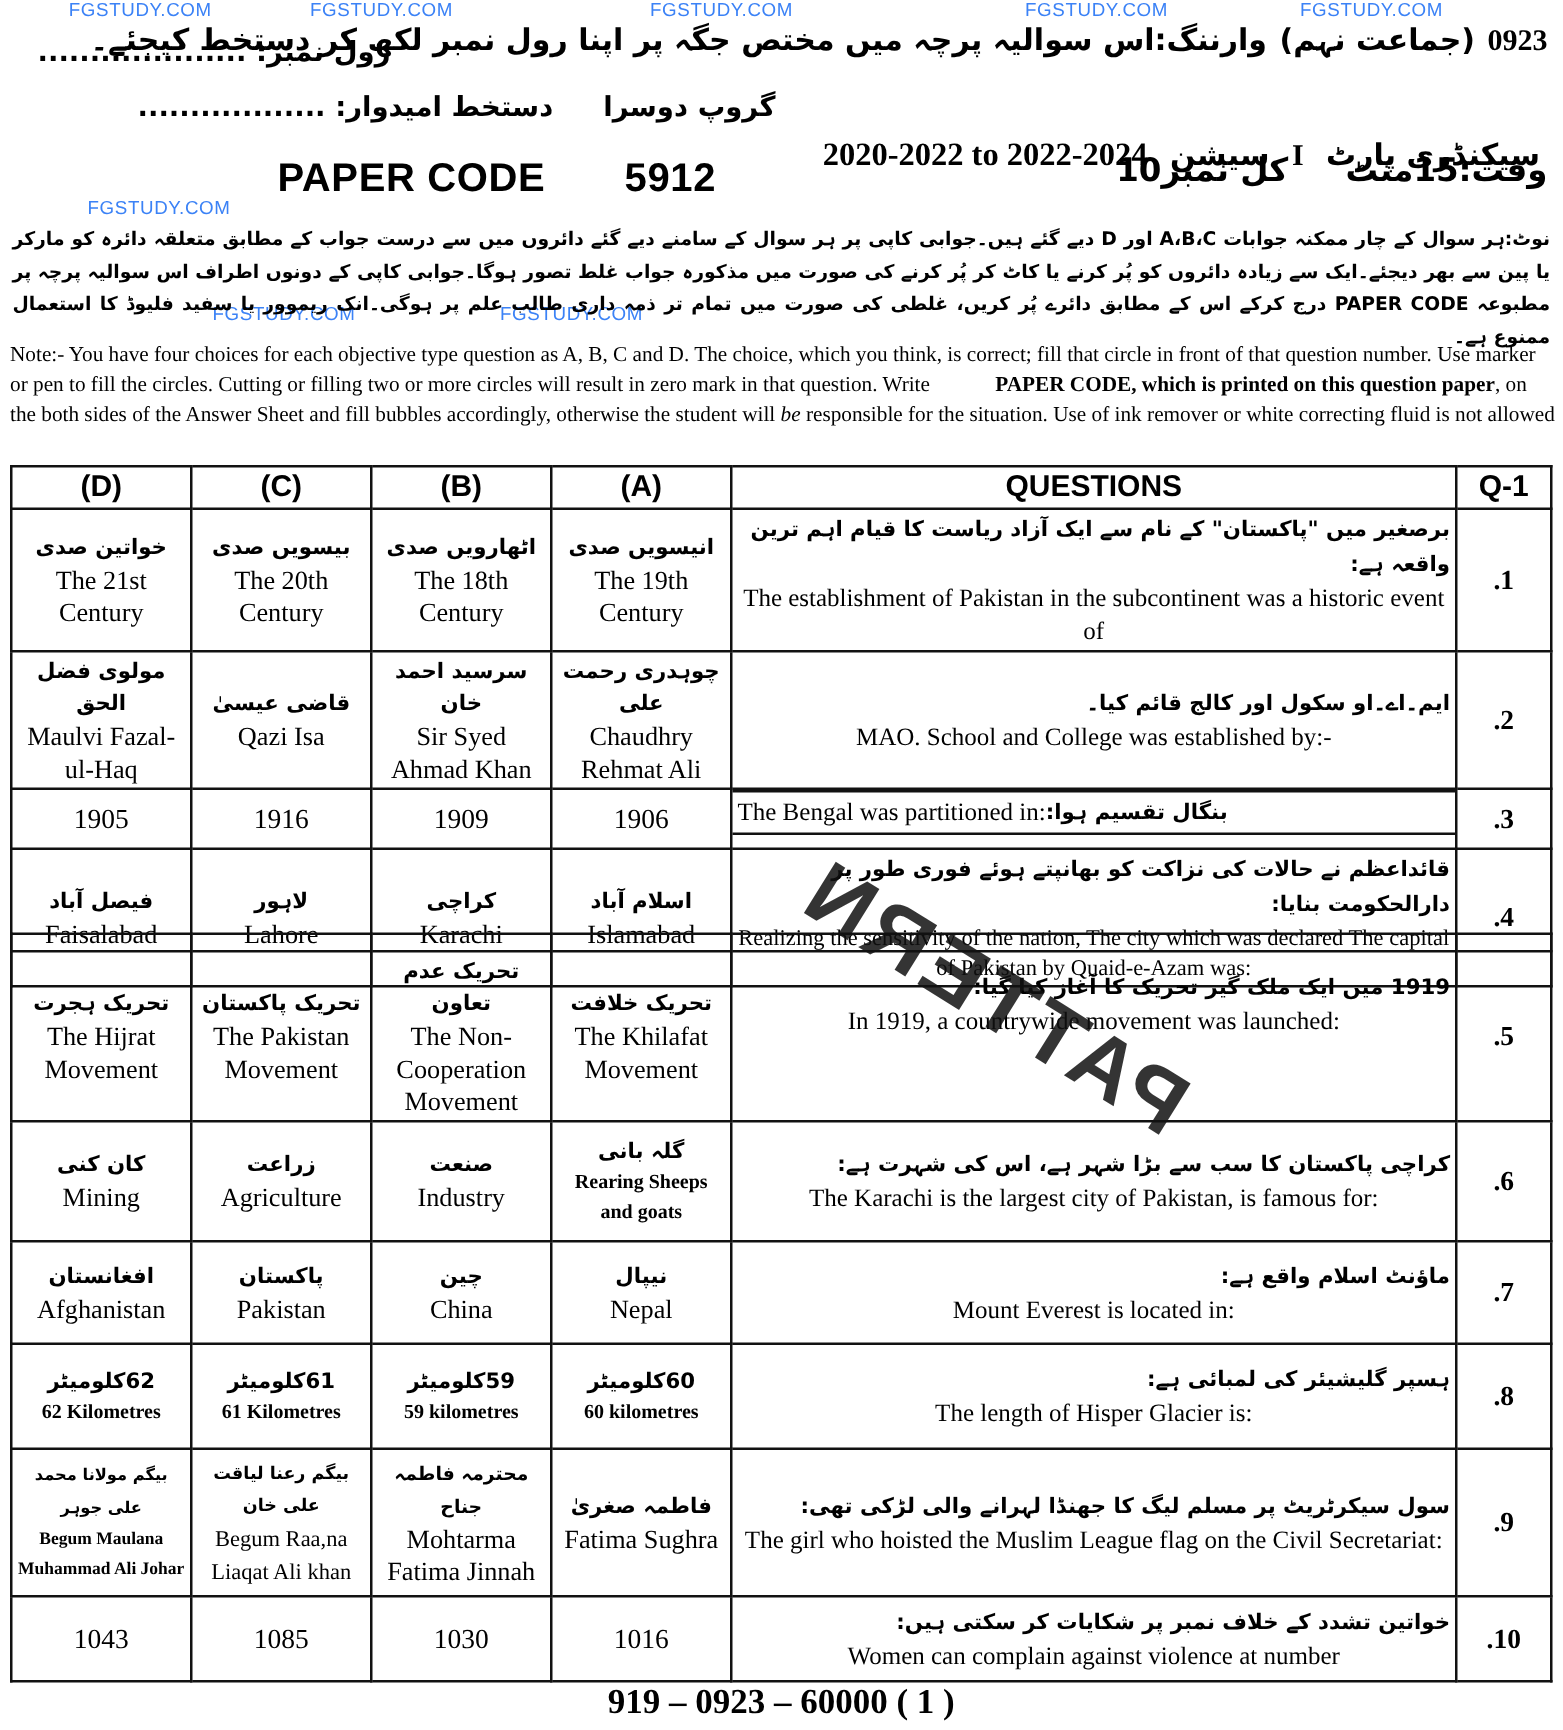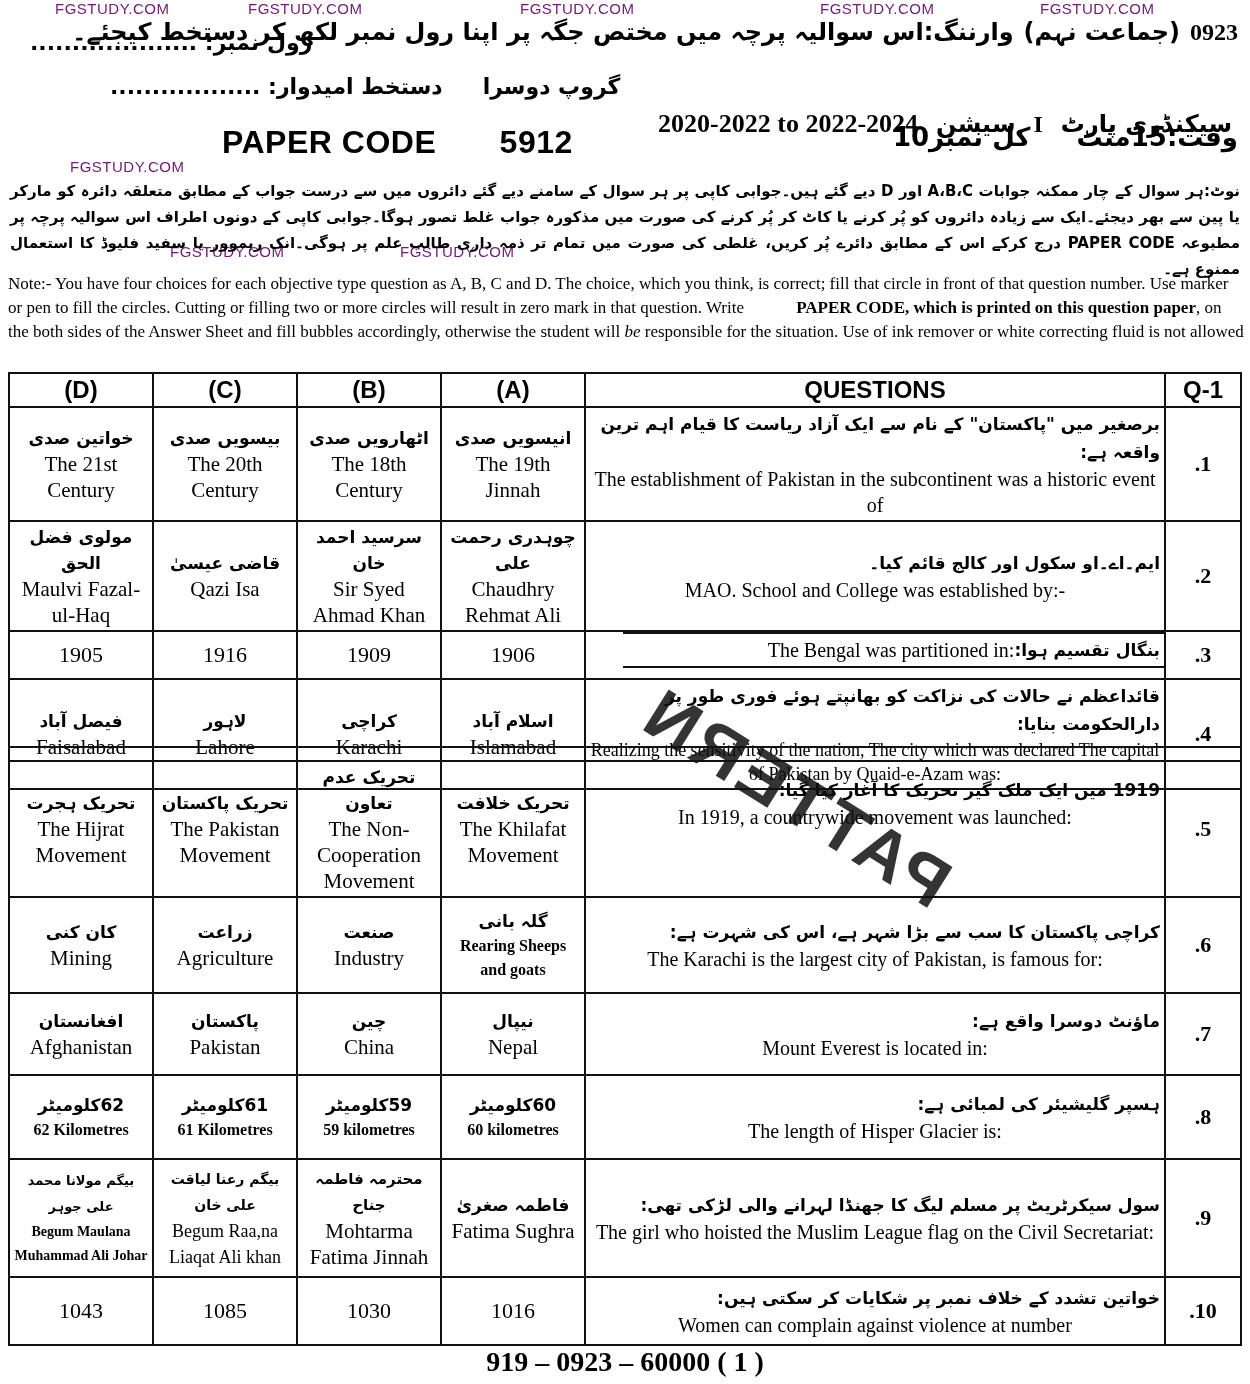--- a/index.html
+++ b/index.html
@@ -1,19 +1,19 @@
 <!DOCTYPE html>
 <html><head>
 <meta charset="utf-8">
 <style>
   * { box-sizing: border-box; margin: 0; padding: 0; }
   html, body { width: 1250px; height: 1384px; background: #ffffff; overflow: hidden; }
   body { font-family: "Liberation Serif", serif; color: #000; position: relative; }
 
-  .wm { position: absolute; font-family: "Liberation Sans", sans-serif; font-size: 15px; color: #701a75; letter-spacing: 0.5px; }
+  .wm { position: absolute; font-family: "Liberation Sans", sans-serif; font-size: 15px; color: #3b82f6; letter-spacing: 0.5px; }
 
   .urdu { direction: rtl; font-family: "DejaVu Sans", sans-serif; font-weight: bold; }
   .abs { position: absolute; white-space: nowrap; }
 
   .h-line1 { top: 18px; right: 12px; font-size: 24px; font-weight: bold; display: flex; gap: 10px; align-items: baseline; }
   .roll { top: 30px; left: 30px; font-size: 22px; font-weight: bold; }
   .roll .dots, .sign .dots { letter-spacing: 1px; }
   .session-row { top: 68px; right: 18px; font-size: 24px; font-weight: bold; display: flex; gap: 18px; align-items: baseline; }
   .session-row .yrs { font-family: "Liberation Serif", serif; font-size: 26px; font-weight: bold; direction: ltr; margin-top: 41px; }
   .group-row { top: 74px; left: 110px; font-size: 22px; font-weight: bold; display: flex; gap: 40px; align-items: baseline; }
@@ -123,21 +123,21 @@
     <td class="opt">
           <span class="u">بیسویں صدی</span>
           <span class="e">The 20th Century</span>
         </td>
     <td class="opt">
           <span class="u">اٹھارویں صدی</span>
           <span class="e">The 18th Century</span>
         </td>
     <td class="opt">
           <span class="u">انیسویں صدی</span>
-          <span class="e">The 19th Jinnah</span>
+          <span class="e">The 19th Century</span>
         </td>
     <td class="qtext">
           <span class="u">برصغیر میں "پاکستان" کے نام سے ایک آزاد ریاست کا قیام اہم ترین واقعہ ہے:</span>
           <span class="e">The establishment of Pakistan in the subcontinent was a historic event of</span>
         </td>
     <td class="qno">.1</td>
   </tr>
   <tr style="height:92px">
     <td class="opt">
           <span class="u">مولوی فضل الحق</span>
@@ -167,21 +167,21 @@
         </td>
     <td class="opt">
           <span class="e num">1916</span>
         </td>
     <td class="opt">
           <span class="e num">1909</span>
         </td>
     <td class="opt">
           <span class="e num">1906</span>
         </td>
-    <td class="qtext" style="display:flex;justify-content:flex-end;align-items:center;border-left:none;border-right:none;margin-left:37px;">
+    <td class="qtext" style="display:flex;justify-content:flex-start;align-items:center;border-left:none;border-right:none;">
       <span class="e">The Bengal was partitioned in:</span>
       <span class="u">بنگال تقسیم ہوا:</span>
     </td>
     <td class="qno">.3</td>
   </tr>
   <tr style="height:96px">
     <td class="opt">
           <span class="u">فیصل آباد</span>
           <span class="e">Faisalabad</span>
         </td>
@@ -281,21 +281,21 @@
         </td>
     <td class="opt">
           <span class="u">چین</span>
           <span class="e">China</span>
         </td>
     <td class="opt">
           <span class="u">نیپال</span>
           <span class="e">Nepal</span>
         </td>
     <td class="qtext">
-          <span class="u">ماؤنٹ دوسرا واقع ہے:</span>
+          <span class="u">ماؤنٹ اسلام واقع ہے:</span>
           <span class="e">Mount Everest is located in:</span>
         </td>
     <td class="qno">.7</td>
   </tr>
   <tr style="height:84px">
     <td class="opt">
           <span class="u">62کلومیٹر</span>
           <span class="e small">62 Kilometres</span>
         </td>
     <td class="opt">

